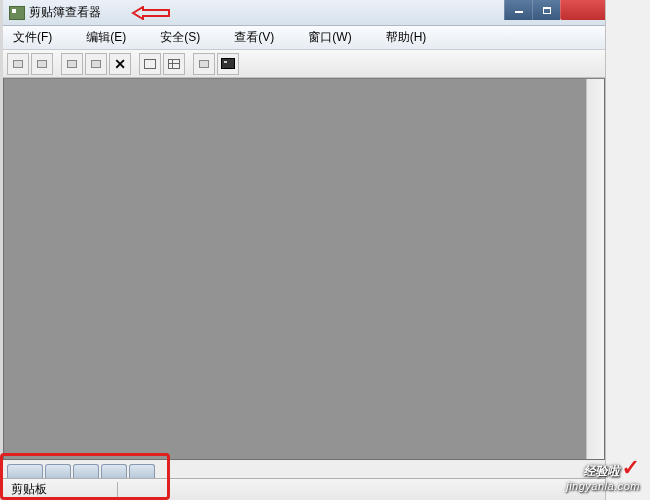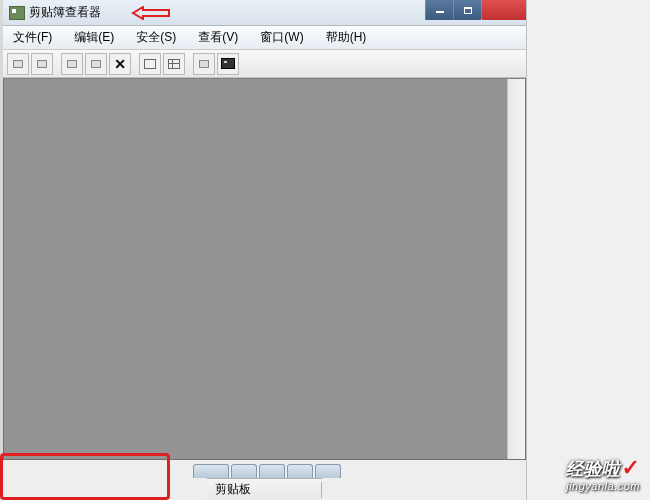--- a/index.html
+++ b/index.html
@@ -6,21 +6,21 @@
     body {
       width: 650px;
       height: 500px;
       font-family: "Microsoft YaHei", SimSun, sans-serif;
       font-size: 12px;
       background: #f0f0f0;
       overflow: hidden;
       position: relative;
     }
     .window-outer {
-      width: 527px;
+      width: 606px;
       height: 500px;
       background: #eee;
       display: flex;
       flex-direction: column;
       border-left: 3px solid #d8d8d8;
       border-right: 1px solid #c0c0c0;
     }
     .titlebar {
       height: 26px;
       background: linear-gradient(to bottom, #eaf0f6, #d8e2ec);
@@ -83,21 +83,21 @@
     .win-max-sym { width:8px; height:7px; border:1px solid #fff; border-top:2px solid #fff; }
     .win-close-sym { font-weight:bold; color:#fff; font-size:11px; }
 
     .menubar {
       height: 24px;
       background: linear-gradient(to bottom, #fafcff, #e6ecf2);
       border-bottom: 1px solid #c8ccd0;
       display: flex;
       align-items: center;
       padding-left: 6px;
-      gap: 14px;
+      gap: 26px;
     }
     .menu-item { padding: 2px 4px; cursor: default; }
 
     .toolbar {
       height: 28px;
       background: linear-gradient(to bottom, #f8f8f8, #e8e8e8);
       border-bottom: 1px solid #c0c0c0;
       display: flex;
       align-items: center;
       padding-left: 4px;
@@ -145,21 +145,20 @@
       background: linear-gradient(to right, #e8e8e8, #f4f4f4);
       border-left: 1px solid #c0c0c0;
     }
 
     .bottom-zone {
       height: 40px;
       background: #eee;
       display: flex;
       flex-direction: column;
       position: relative;
-      align-items: center;
     }
     .tab-row {
       height: 18px;
       display: flex;
       align-items: flex-end;
       padding-left: 4px;
       gap: 2px;
     }
     .mini-tab {
       width: 36px;
@@ -200,21 +199,21 @@
     .watermark {
       position: absolute;
       right: 10px;
       bottom: 8px;
       color: #fff;
       text-align: right;
       text-shadow: 0 0 3px rgba(0,0,0,0.8), 1px 1px 2px rgba(0,0,0,0.9);
       line-height: 1.1;
     }
     .wm-main {
-      font-size: 18px;
+      font-size: 12px;
       font-weight: bold;
       font-style: italic;
     }
     .wm-check {
       color: #e02020;
       font-size: 22px;
       font-weight: bold;
       margin-left: 2px;
       text-shadow: 0 0 2px #fff;
     }

